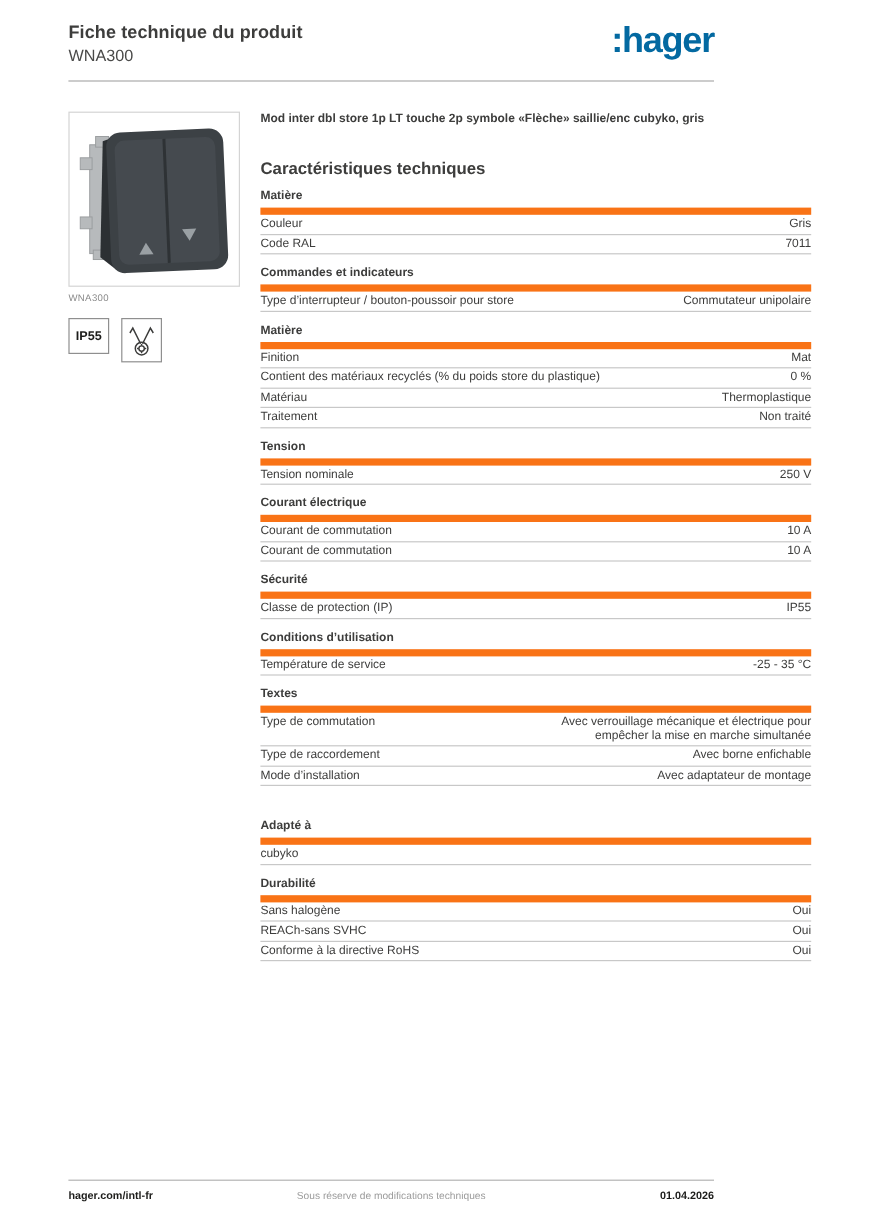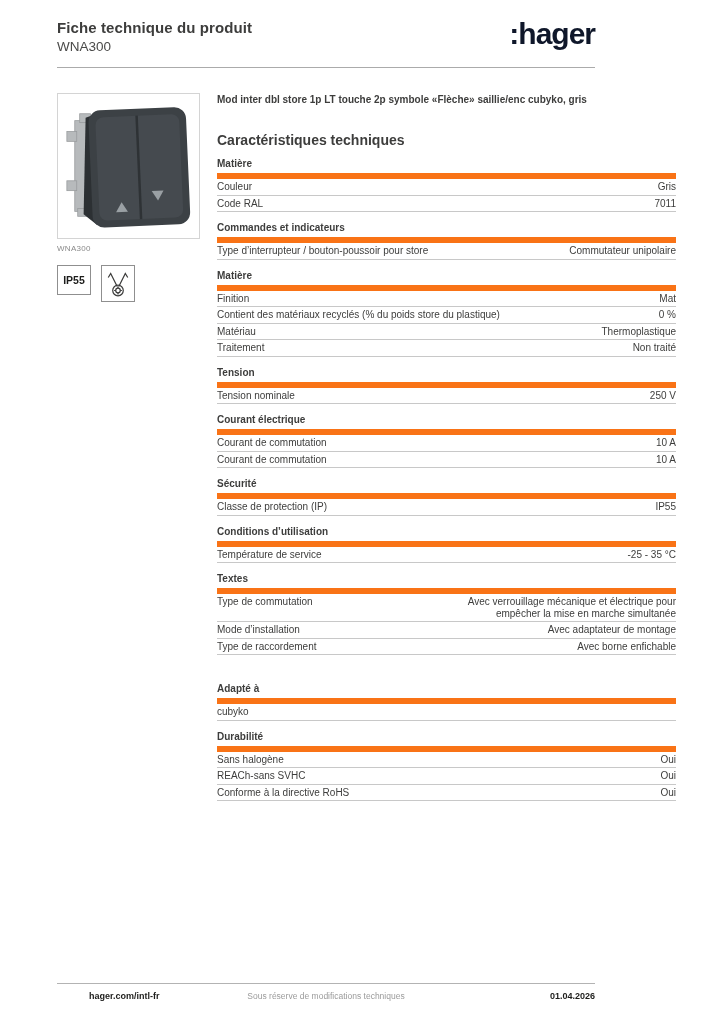--- a/index.html
+++ b/index.html
@@ -5,21 +5,21 @@
   * { margin:0; padding:0; box-sizing:border-box; }
   html,body { width:724px; height:1024px; background:#ffffff; overflow:hidden;
               font-family:"Liberation Sans", sans-serif; color:#3d3d3c; }
   .page { position:relative; width:643px; height:1024px; background:#fff;border-radius:28px; }
 
   
   .header { position:absolute; left:57px; right:48px; top:19px; }
   .header-title { font-size:15px; font-weight:bold; letter-spacing:.1px; }
   .header-code  { font-size:13.5px; margin-top:3px; color:#4a4a49; }
   .logo { position:absolute; right:0; top:0; font-size:30px; font-weight:bold;
-          color:#0f172a; letter-spacing:-1px; line-height:30px; }
+          color:#0369a1; letter-spacing:-1px; line-height:30px; }
   .header-rule { position:absolute; left:57px; right:48px; top:67px;
                  border-top:1px solid #ababab; }
 
   
   .main { position:absolute; left:57px; top:93px; width:619px; display:flex; }
   .left-col { width:143px; flex:0 0 143px; }
   .product-img-box { width:143px; height:146px; border:1px solid #d4d4d4; background:#fff; }
   .product-img-box svg { display:block; width:141px; height:144px; }
   .img-caption { font-size:8px; color:#8a8a8a; margin-top:5px; letter-spacing:.3px; }
   .badges { margin-top:12px; display:flex; gap:10px; align-items:flex-start; }
@@ -43,21 +43,21 @@
               font-size:10px; line-height:11.5px; padding:2px 0;
               border-bottom:1px solid #c8c8c8; }
   .spec-label { text-align:left; padding-right:12px; }
   .spec-value { text-align:right; max-width:218px; margin-left:auto; }
 
   
   .footer-rule { position:absolute; left:57px; right:48px; top:983px;
                  border-top:1px solid #b3b3b3; }
   .footer { position:absolute; left:57px; right:48px; top:991px;
             display:flex; align-items:baseline; font-size:9px; }
-  .footer-url  { font-weight:bold; color:#1d1d1b;margin-left:32px; }
+  .footer-url  { font-weight:bold; color:#1d1d1b; }
   .footer-note { position:absolute; left:0; right:0; text-align:center;
                  color:#9b9b9b; font-size:8.5px; }
   .footer-date { margin-left:auto; font-weight:bold; color:#1d1d1b; }
 </style>
 </head>
 <body>
 
 <div class="page">
 
   <div class="header">
@@ -196,26 +196,26 @@
           </div>
 
   <div class="section">
     <div class="sec-title">Textes</div>
 
   <div class="spec-row">
       <span class="spec-label">Type de commutation</span>
       <span class="spec-value">Avec verrouillage mécanique et électrique pour empêcher la mise en marche simultanée</span>
     </div>
             <div class="spec-row">
+      <span class="spec-label">Type de raccordement</span>
+      <span class="spec-value">Avec borne enfichable</span>
+    </div>
+            <div class="spec-row">
       <span class="spec-label">Mode d’installation</span>
       <span class="spec-value">Avec adaptateur de montage</span>
-    </div>
-            <div class="spec-row">
-      <span class="spec-label">Type de raccordement</span>
-      <span class="spec-value">Avec borne enfichable</span>
     </div>
           </div>
 
 
   <div class="section spaced">
     <div class="sec-title">Adapté à</div>
 
   <div class="spec-row">
       <span class="spec-label">cubyko</span>
       <span class="spec-value"></span>

